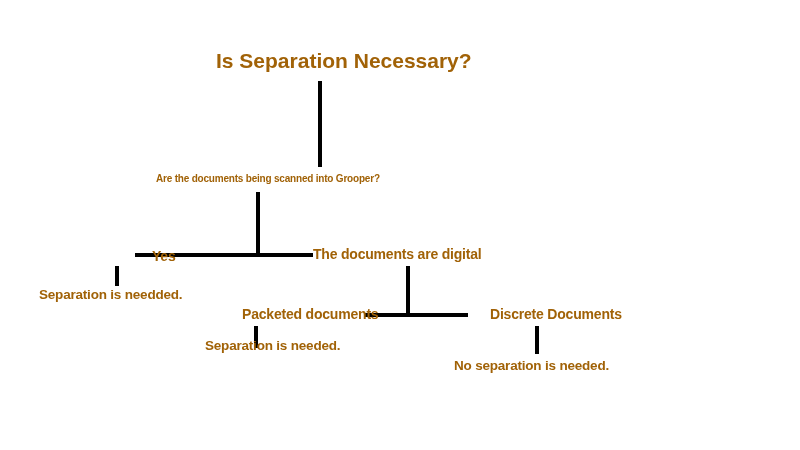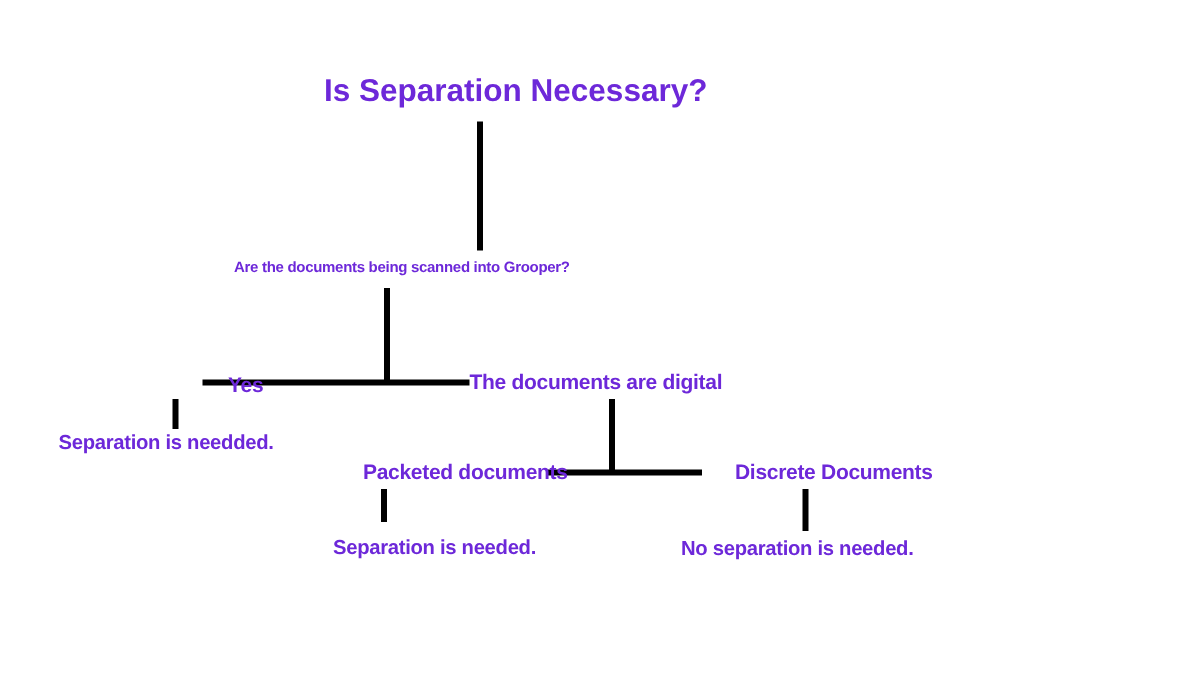--- a/index.html
+++ b/index.html
@@ -15,21 +15,21 @@
     position: relative;
     width: 800px;
     height: 450px;
     background: #ffffff;
     overflow: hidden;
   }
   .node {
     position: absolute;
     font-family: "Liberation Sans", sans-serif;
     font-weight: bold;
-    color: #6d28d9;
+    color: #a16207;
     white-space: nowrap;
     line-height: 1;
     letter-spacing: -0.2px;
   }
   .title {
     font-size: 21px;
     letter-spacing: 0px;
   }
   .lvl2 {
     font-size: 10px;
@@ -83,17 +83,17 @@
   <div class="connector hline" style="left:365px; top:313px; width:103px;"></div>
 
   <div class="node lvl4" style="left:222px; top:307px;">Packeted documents</div>
 
   <div class="connector vline" style="left:254px; top:326px; height:22px;"></div>
 
   <div class="node lvl4" style="left:470px; top:307px;">Discrete Documents</div>
 
   <div class="connector vline" style="left:535px; top:326px; height:28px;"></div>
 
-  <div class="node leaf" style="left:205px; top:358px;margin-left:17px;">Separation is needed.</div>
+  <div class="node leaf" style="left:205px; top:339px;">Separation is needed.</div>
 
   <div class="node leaf" style="left:454px; top:359px;">No separation is needed.</div>
 
 </div>
 
 </body></html>

